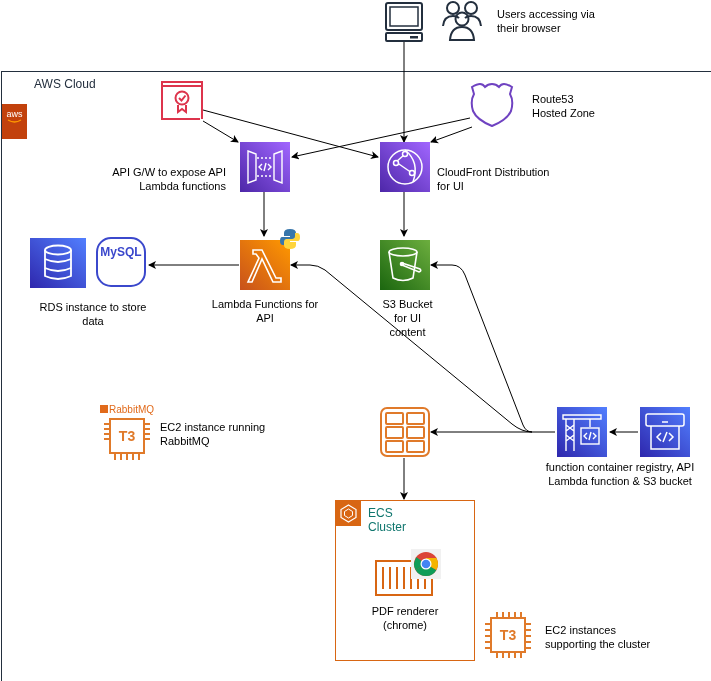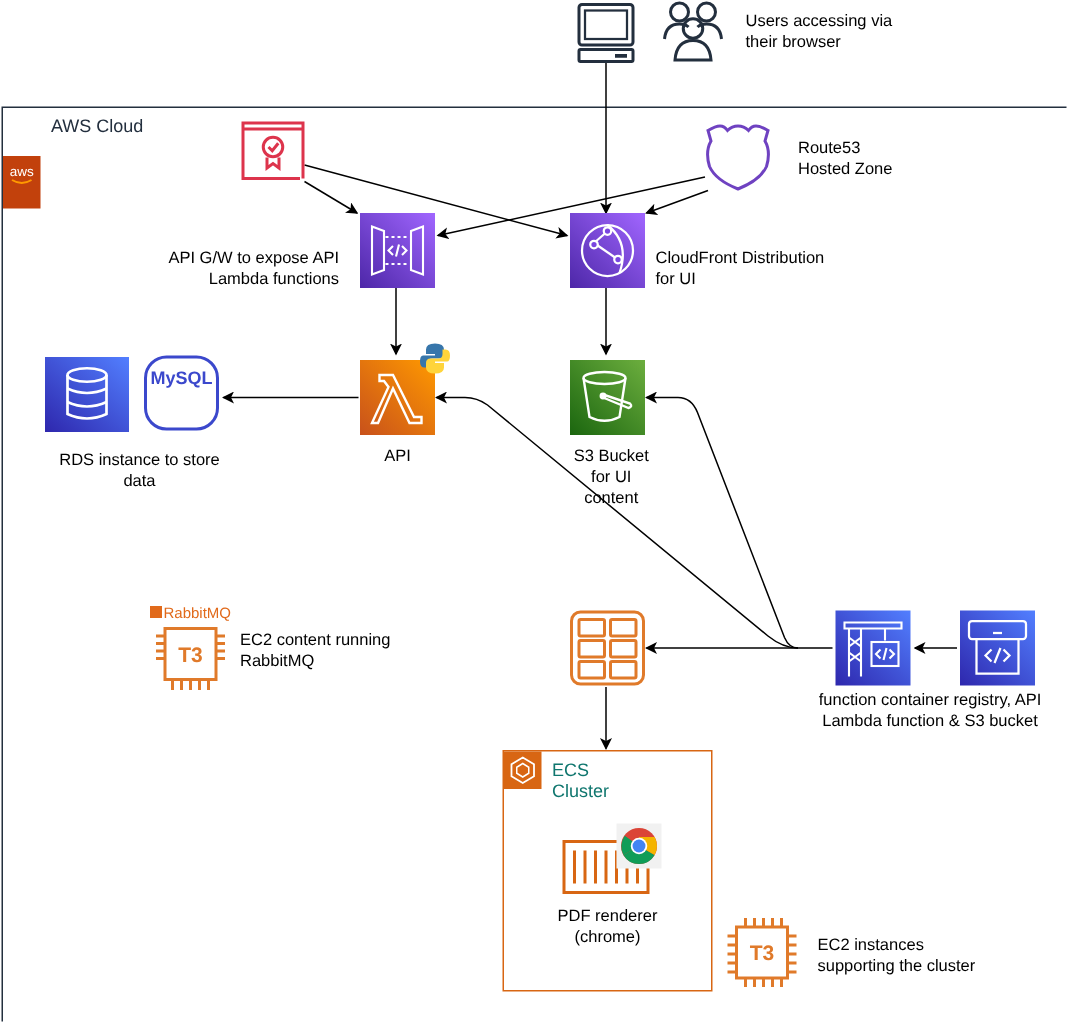--- a/index.html
+++ b/index.html
@@ -161,20 +161,21 @@
       </linearGradient>
     </defs>
   <rect width="50" height="50" fill="url(#go)"></rect>
   <path d="M13 10 L22 10 L36 38 L41 38 L41 42 L33 42 L22 19 L12 42 L8 42 L19 18 L16 14 L13 14 Z" fill="none" stroke="#fff" stroke-width="1.6"></path>
 </svg>
 <svg class="icon" style="left:279px;top:228px" width="22" height="22" viewBox="0 0 22 22">
   <path d="M11 1 Q5 1 5 5 L5 8 L11 8 L11 9 L3 9 Q1 9 1 13 Q1 17 4 17 L6 17 L6 14 Q6 11 9 11 L14 11 Q17 11 17 8 L17 5 Q17 1 11 1 Z" fill="#3776ab"></path>
   <path d="M11 21 Q17 21 17 17 L17 14 L11 14 L11 13 L19 13 Q21 13 21 9 Q21 5 18 5 L16 5 L16 8 Q16 11 13 11 L8 11 Q5 11 5 14 L5 17 Q5 21 11 21 Z" fill="#ffd43b"></path>
 </svg>
 <div class="lbl center" style="left:195px;top:297px;width:140px">
+  <div>Lambda Functions for</div>
     <div>API</div>
 </div>
 
 <svg class="icon" style="left:380px;top:240px" width="50" height="50" viewBox="0 0 50 50">
   <defs>
       <linearGradient id="gg" x1="0" y1="1" x2="1" y2="0">
         <stop offset="0" stop-color="#1b660f"></stop>
         <stop offset="1" stop-color="#6cae3e"></stop>
       </linearGradient>
     </defs>
@@ -197,21 +198,21 @@
 </div>
 <svg class="icon" style="left:103px;top:416px" width="48" height="46" viewBox="0 0 48 46">
   <g fill="none" stroke="#e07a2a" stroke-width="2">
     <rect x="7" y="3" width="34" height="34"></rect>
     <path d="M1 8 L7 8 M1 13 L7 13 M1 18 L7 18 M1 23 L7 23 M41 8 L47 8 M41 13 L47 13 M41 18 L47 18 M41 23 L47 23"></path>
     <path d="M12 37 L12 44 M18 37 L18 44 M24 37 L24 44 M30 37 L30 44 M36 37 L36 44"></path>
   </g>
   <text x="24" y="25" text-anchor="middle" fill="#e07a2a" font-family="Liberation Sans, sans-serif" font-weight="bold" font-size="14">T3</text>
 </svg>
 <div class="lbl" style="left:160px;top:420px">
-  <div>EC2 content running</div>
+  <div>EC2 instance running</div>
     <div>RabbitMQ</div>
 </div>
 
 <svg class="icon" style="left:380px;top:407px" width="50" height="50" viewBox="0 0 50 50">
   <g fill="none" stroke="#e07a2a" stroke-width="2">
     <rect x="1" y="1" width="48" height="48" rx="6"></rect>
     <rect x="6" y="6" width="17" height="11" rx="1"></rect>
       <rect x="27" y="6" width="17" height="11" rx="1"></rect>
     <rect x="6" y="20" width="17" height="11" rx="1"></rect>
       <rect x="27" y="20" width="17" height="11" rx="1"></rect>

